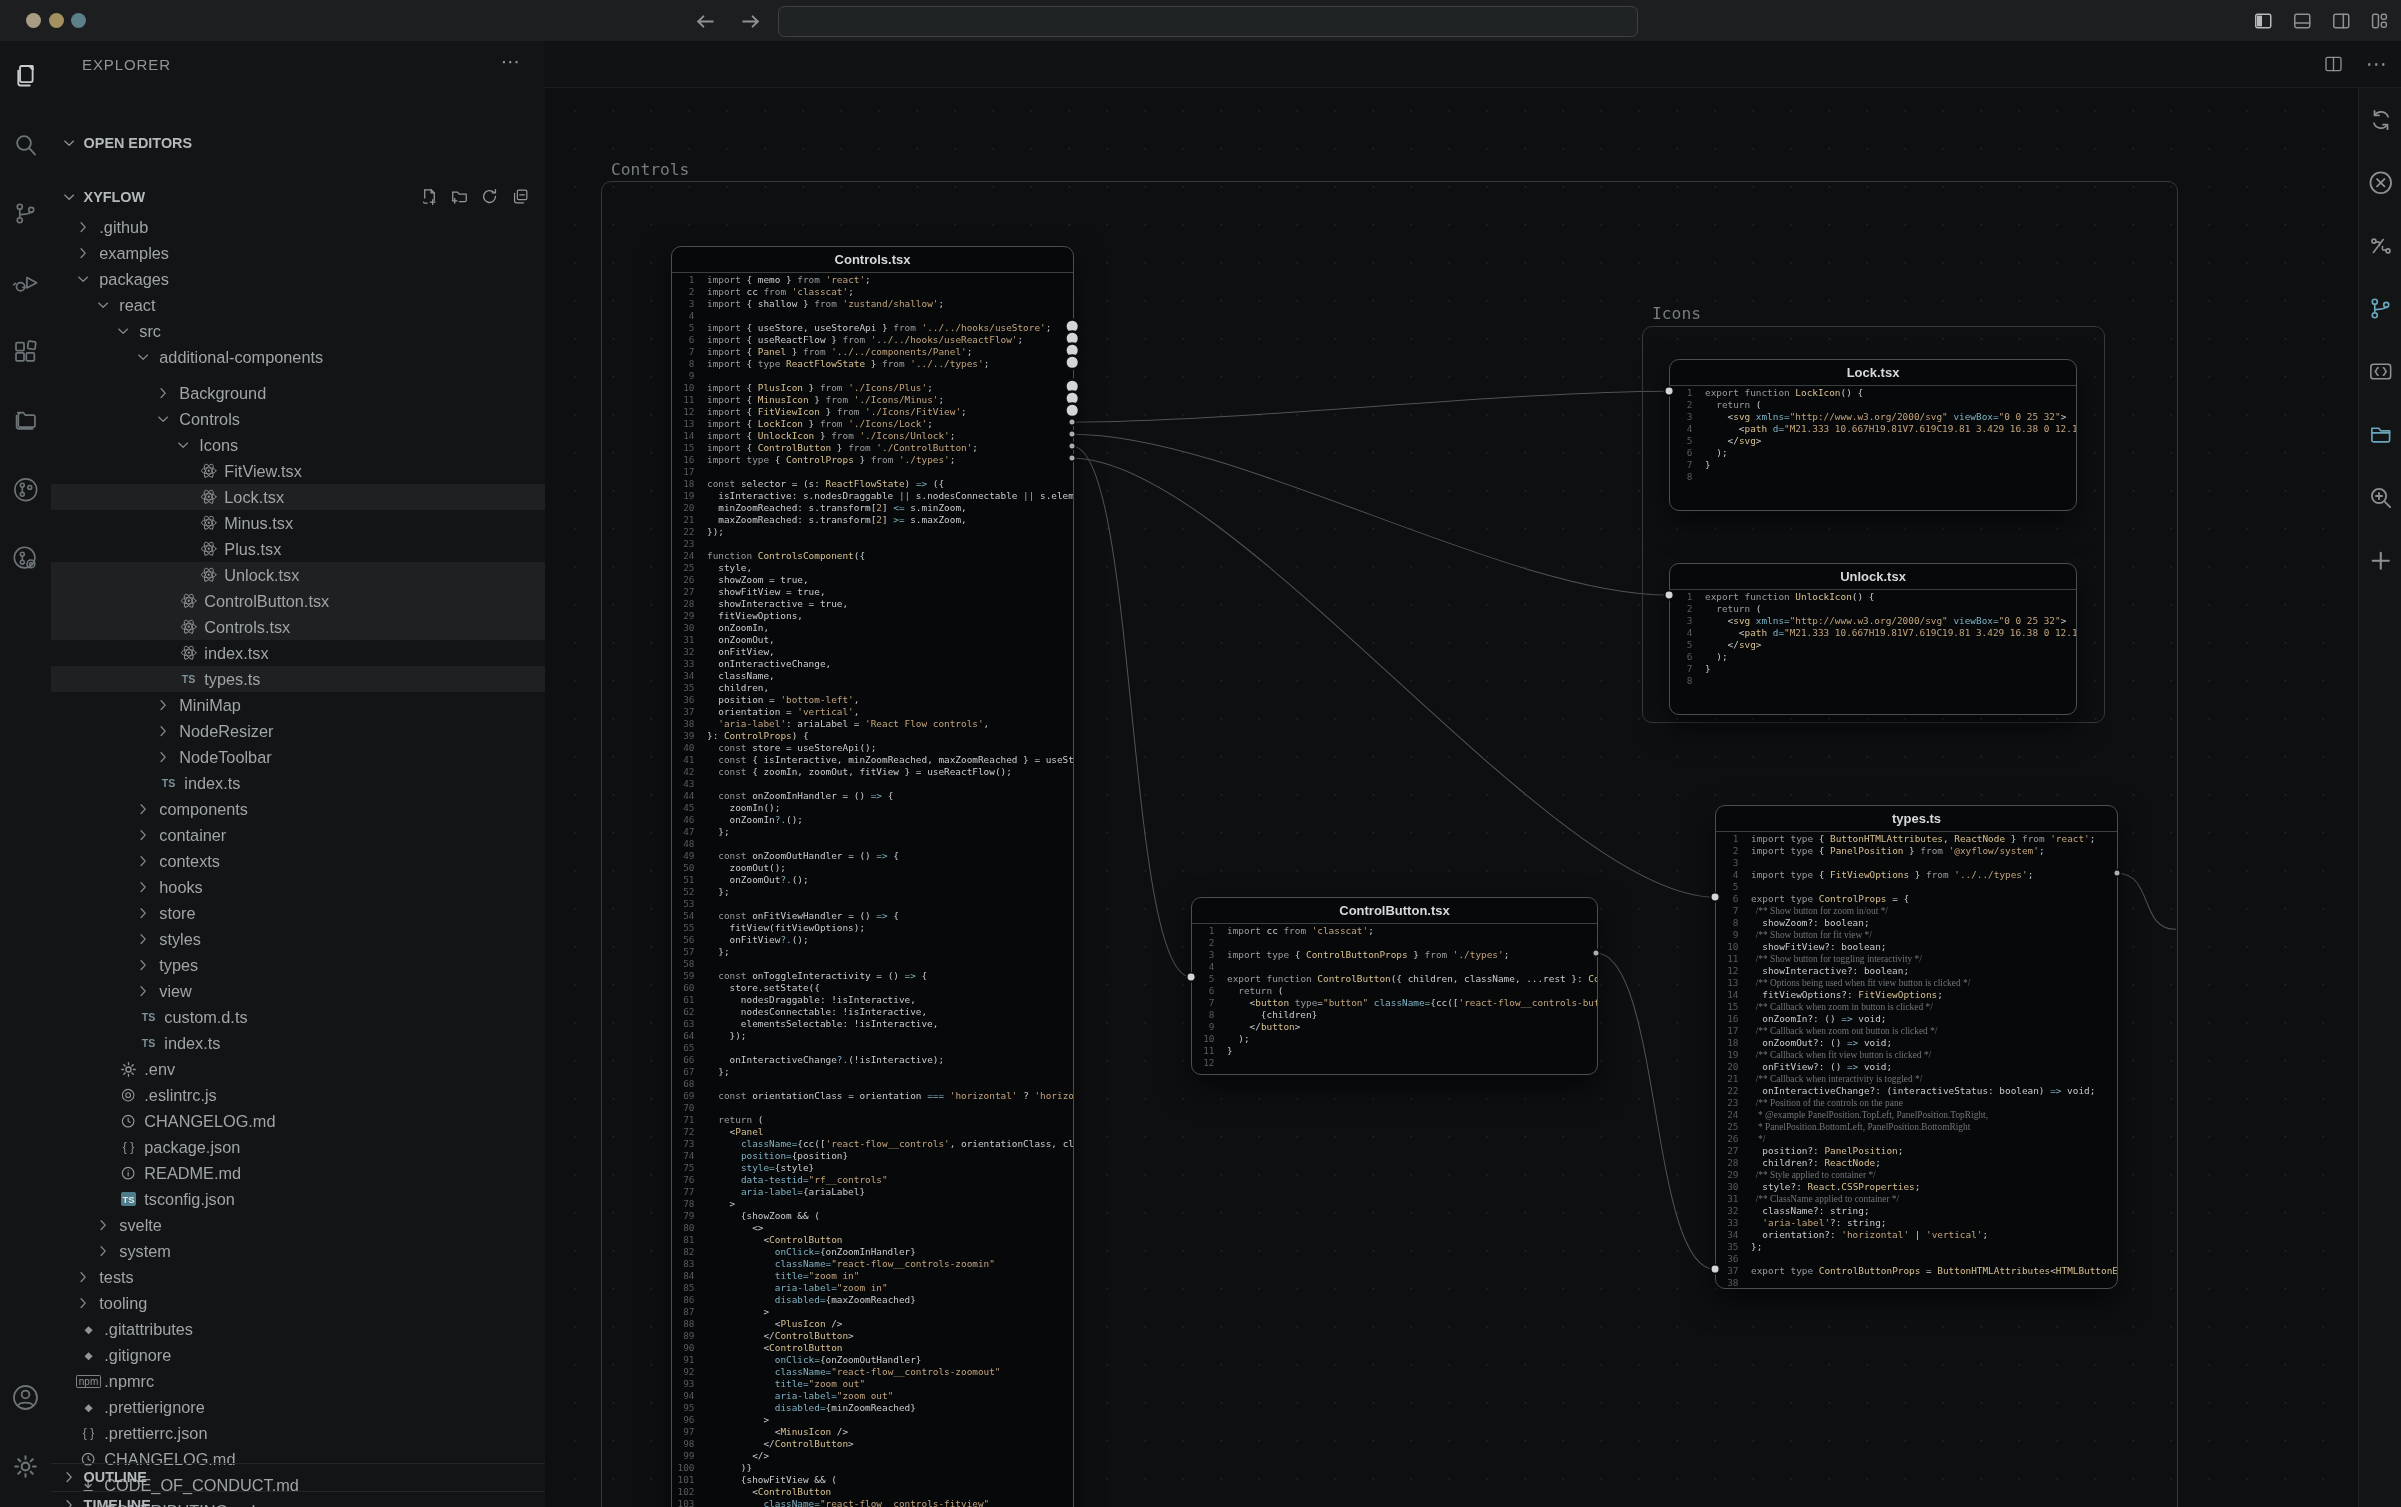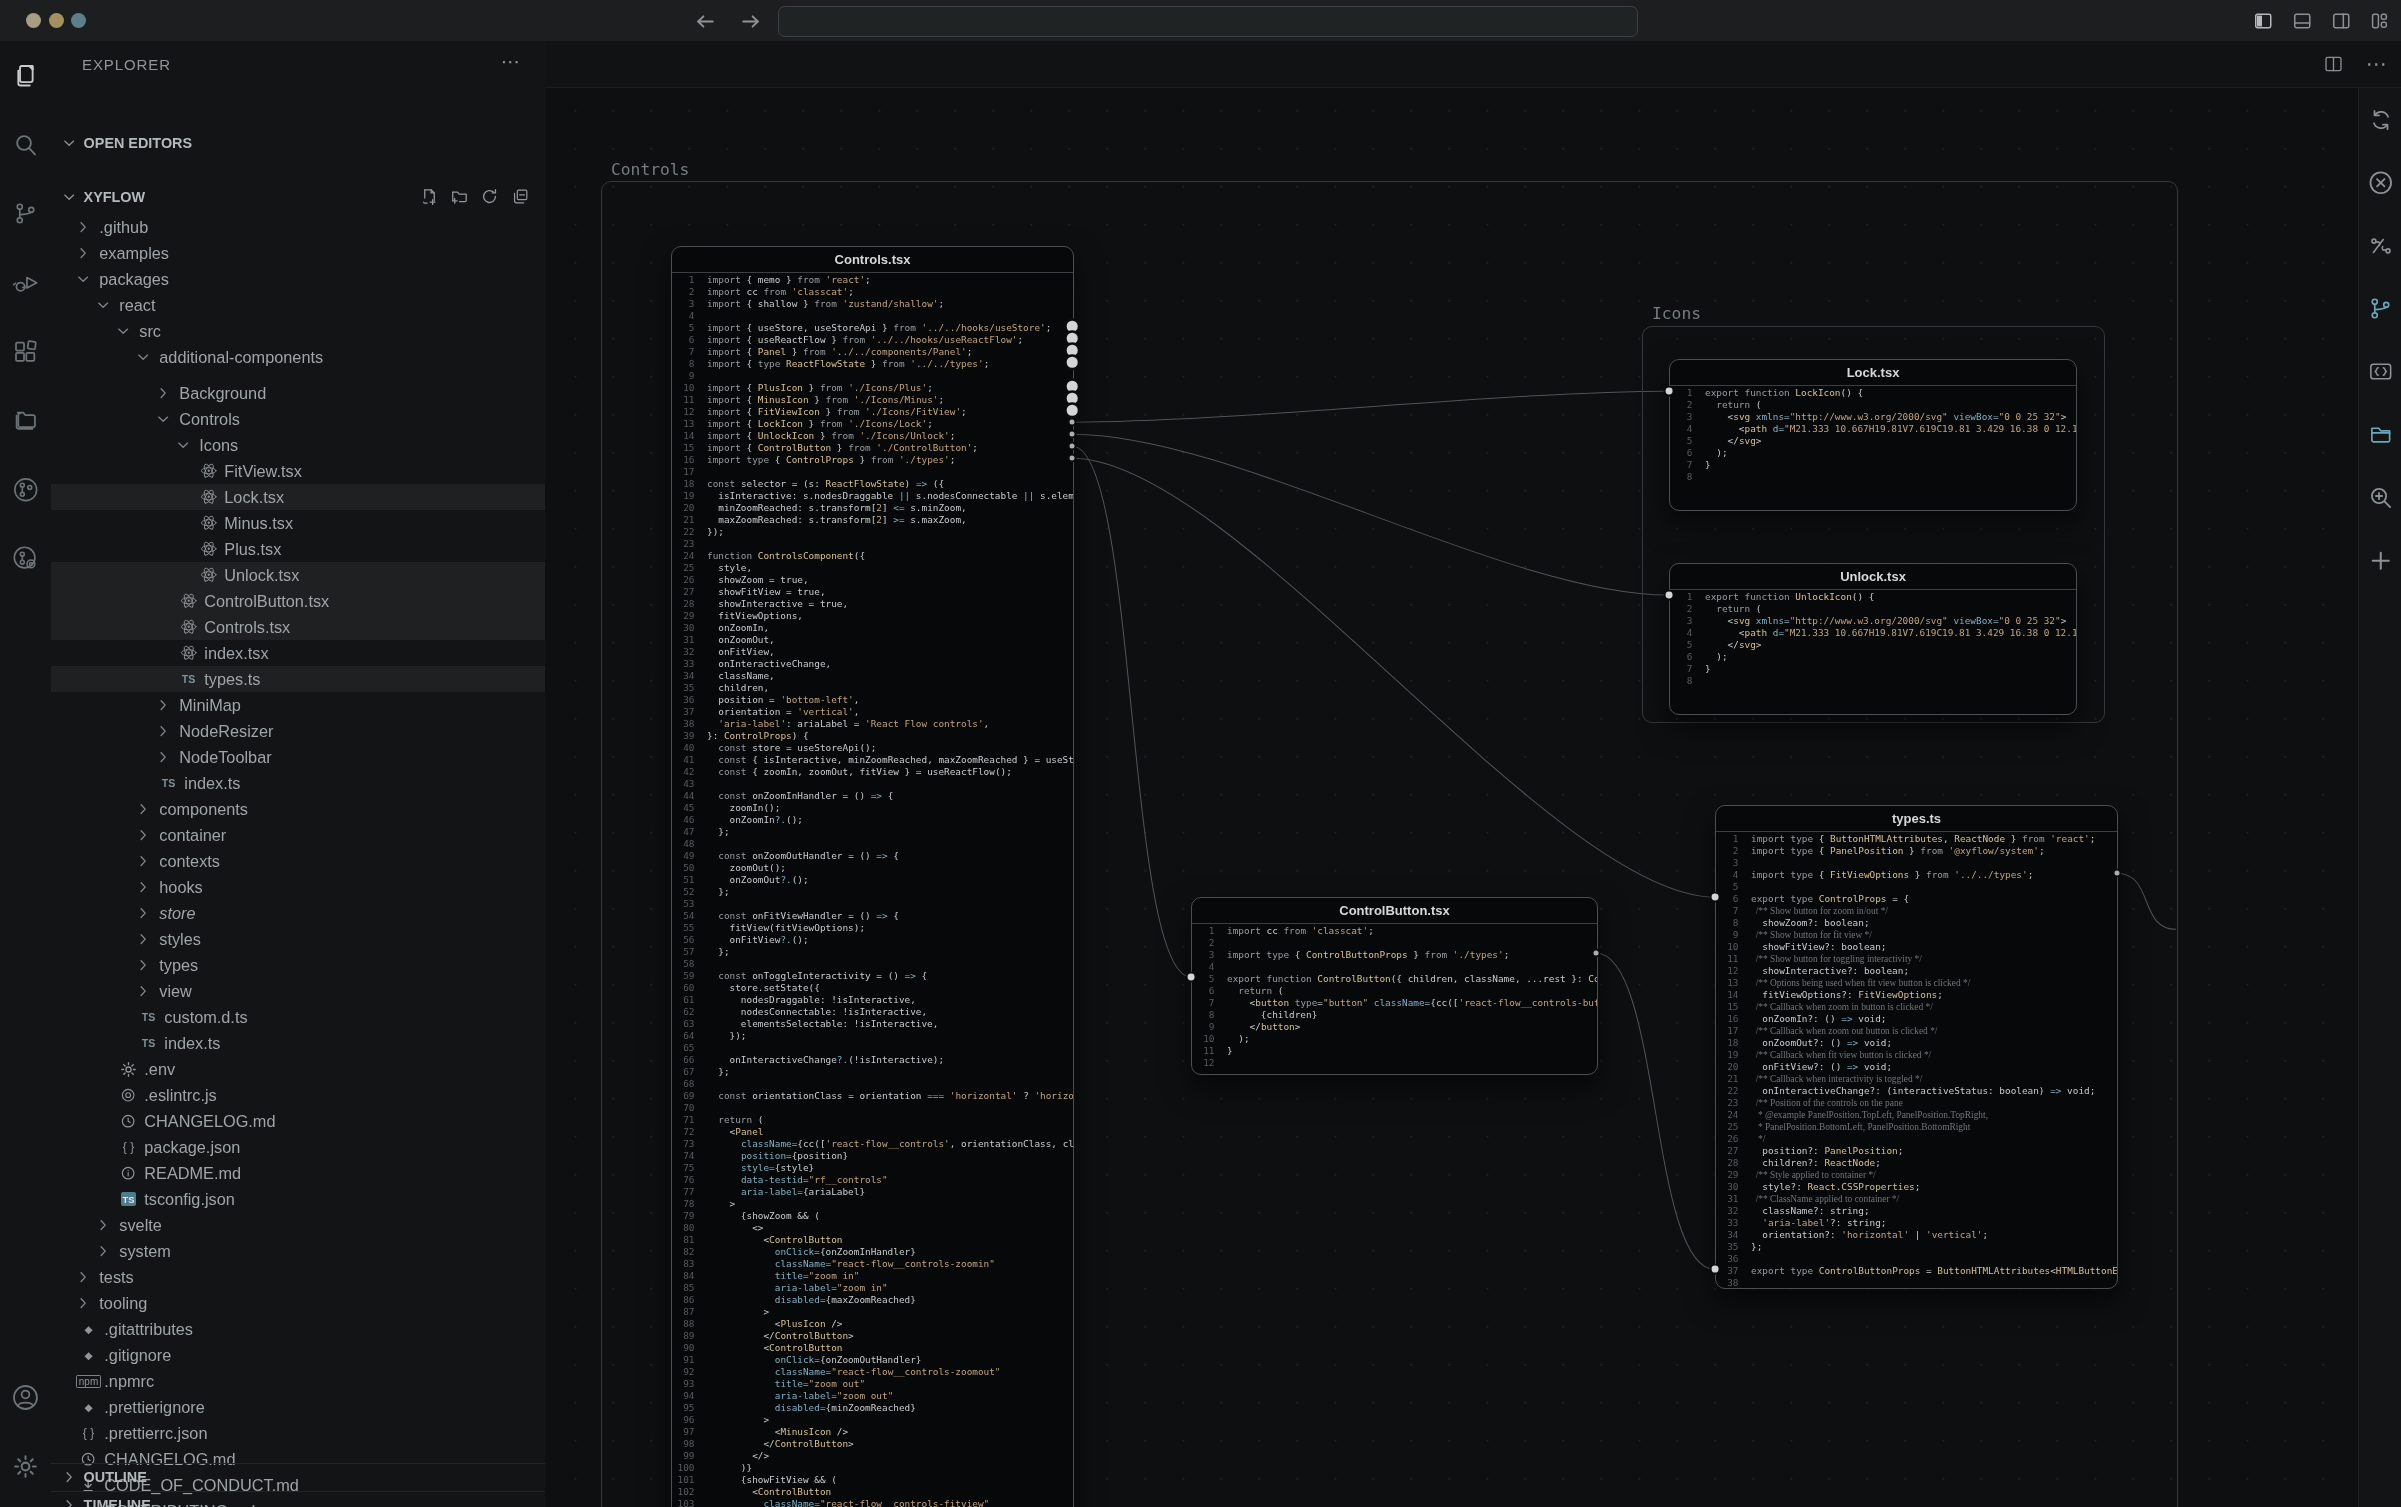--- a/index.html
+++ b/index.html
@@ -472,21 +472,21 @@
         <span class="lbl">contexts</span>
       </div>
       <div class="trow" style="padding-left: 83px;">
         <span class="chev">
           <svg class="glyph" width="16.3" height="16.3" viewBox="0 0 24 24" fill="none" stroke="currentColor" stroke-width="2" stroke-linecap="round" stroke-linejoin="round">
             <path d="M9 5.5l6 6.5-6 6.5"></path>
           </svg>
         </span>
         <span class="lbl">hooks</span>
       </div>
-      <div class="trow" style="padding-left: 83px; font-style: italic;">
+      <div class="trow" style="padding-left: 83px;">
         <span class="chev">
           <svg class="glyph" width="16.3" height="16.3" viewBox="0 0 24 24" fill="none" stroke="currentColor" stroke-width="2" stroke-linecap="round" stroke-linejoin="round">
             <path d="M9 5.5l6 6.5-6 6.5"></path>
           </svg>
         </span>
         <span class="lbl">store</span>
       </div>
       <div class="trow" style="padding-left: 83px;">
         <span class="chev">
           <svg class="glyph" width="16.3" height="16.3" viewBox="0 0 24 24" fill="none" stroke="currentColor" stroke-width="2" stroke-linecap="round" stroke-linejoin="round">

